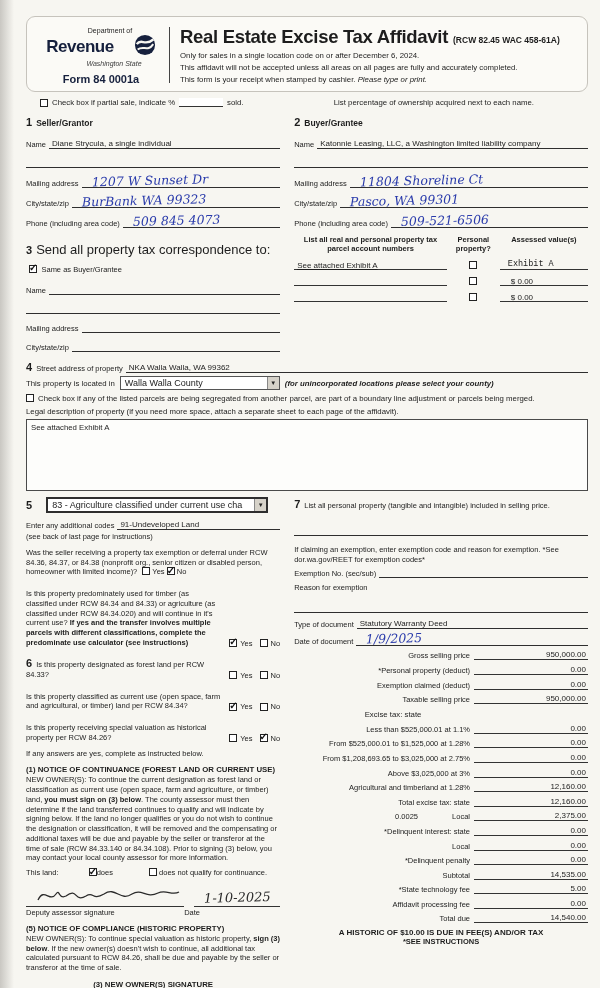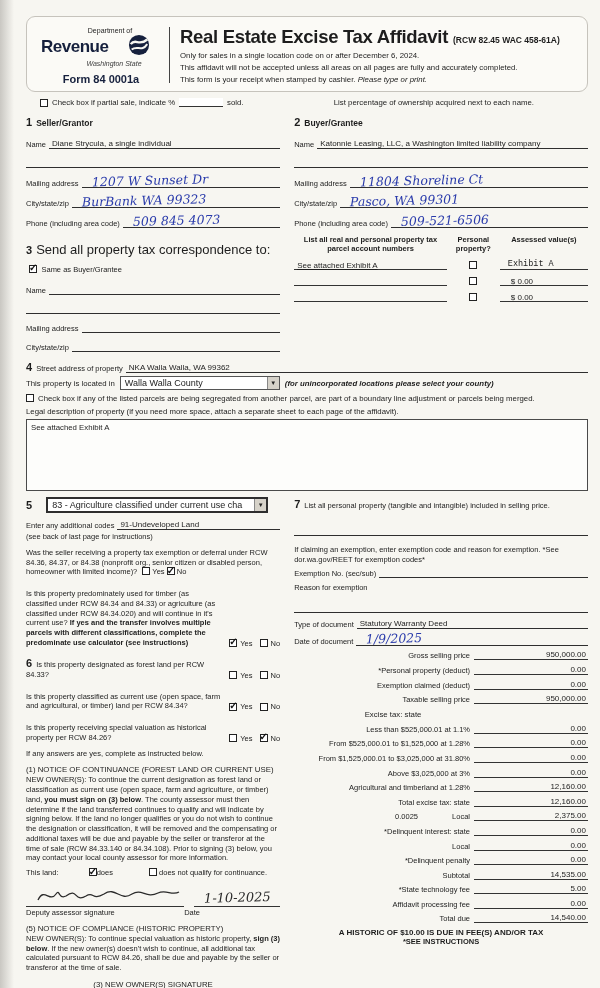--- a/index.html
+++ b/index.html
@@ -4,21 +4,21 @@
 <style>
   *{box-sizing:border-box;margin:0;padding:0}
   html,body{width:600px;height:988px}
   body{background:#dcdad5;font-family:"Liberation Sans",sans-serif;color:#1d1d1d;position:relative}
   .page{position:absolute;inset:0;background:#f7f6f1;padding:16px 12px 0 26px;overflow:hidden}
   .page:before{content:"";position:absolute;left:0;top:0;bottom:0;width:14px;background:linear-gradient(90deg,#c9c7c2,#f7f6f1)}
   
   .hdr-box{position:relative;border:1px solid #c6c3bc;border-radius:9px;background:#fbfaf6;padding:8px 8px 6px 14px;display:flex;align-items:stretch}
   .logo-block{width:120px;flex:none;text-align:center;padding-top:2px}
   .dept-top{font-size:7px;margin-left:18px}
-  .rev-row{display:flex;align-items:center;justify-content:flex-start;gap:20px}
+  .rev-row{display:flex;align-items:center;justify-content:center;gap:20px}
   .dept-name{font-size:17px;font-weight:bold;color:#16203d;letter-spacing:-.5px}
   .dept-sub{font-size:7px;font-style:italic;color:#3c3c3c;margin-left:26px}
   .form-no{font-size:11px;font-weight:bold;margin-top:6px;color:#16203d}
   .hdr-div{width:1px;background:#444;margin:2px 10px 2px 8px}
   .title-block{flex:1;padding-top:1px}
   .title-line{display:flex;align-items:baseline;gap:5px}
   .big-title{font-size:18.5px;font-weight:bold;letter-spacing:-.3px}
   .title-ref{font-size:8.5px;font-weight:bold}
   .hdr-note{font-size:7.8px;margin-top:2.5px;line-height:1.25}
   
@@ -54,21 +54,21 @@
   .dd .arrow{width:12px;align-self:stretch;background:#d6d2c9;border-left:1px solid #888;display:flex;align-items:center;justify-content:center;font-size:6px;margin-left:5px;color:#222}
   .dd5{border:2px solid #2e2e2e;height:16px;width:222px;font-size:9px}
   .legalbox{border:1px solid #4a4a4a;background:#fdfdfb;height:72px;margin-top:3px;font-size:7.8px;padding:3px 4px}
   
   .q{font-size:7.5px;line-height:1.3;margin-top:6px}
   .q-flex{display:flex;align-items:flex-end;gap:4px;margin-top:12px}
   .q-text{flex:1;font-size:7.5px;line-height:1.3}
   .yn{white-space:nowrap;font-size:7.5px;display:flex;align-items:center;gap:2px}
   .yn .cb{margin-left:5px;margin-right:1px}
   .bold{font-weight:bold}
-  .ntitle{font-size:7.8px;font-weight:normal;margin-top:7px}
+  .ntitle{font-size:7.8px;font-weight:bold;margin-top:7px}
   
   .trow{display:flex;align-items:flex-end;margin-top:4.6px;font-size:7.5px}
   .tl{flex:1;text-align:right;white-space:nowrap}
   .lead{width:34px;border-bottom:1px solid #333;margin-left:4px;height:9px}
   .tv{width:80px;border-bottom:1px solid #333;text-align:right;font-size:8px;padding-right:2px;margin-left:0}
   .theader{ text-align:center;padding-right:96px;font-size:7.8px;margin-top:6px}
   .tprefix{display:inline-block;margin-right:34px}
   .mindue{font-size:8px;font-weight:bold;text-align:center;margin-top:5px}
   .seeins{font-size:7.5px;text-align:center;font-weight:bold}
   
@@ -394,21 +394,21 @@
             <span class="tl">Less than $525,000.01 at 1.1%</span>
             <span class="lead"></span>
             <span class="tv">0.00</span>
           </div>
         <div class="trow">
             <span class="tl">From $525,000.01 to $1,525,000 at 1.28%</span>
             <span class="lead"></span>
             <span class="tv">0.00</span>
           </div>
         <div class="trow">
-            <span class="tl">From $1,525,000.01 to $3,025,000 at 31.80%</span>
+            <span class="tl">From $1,208,693.65 to $3,025,000 at 2.75%</span>
             <span class="lead"></span>
             <span class="tv">0.00</span>
           </div>
         <div class="trow">
             <span class="tl">Above $3,025,000 at 3%</span>
             <span class="lead"></span>
             <span class="tv">0.00</span>
           </div>
         <div class="trow">
             <span class="tl">Agricultural and timberland at 1.28%</span>

